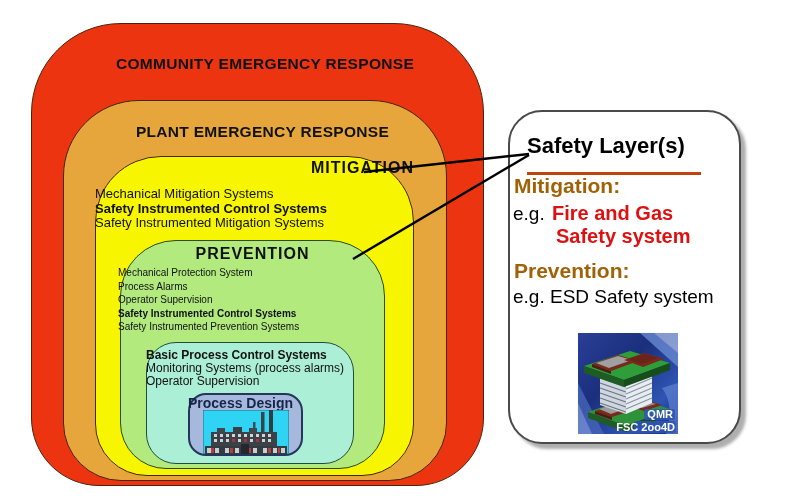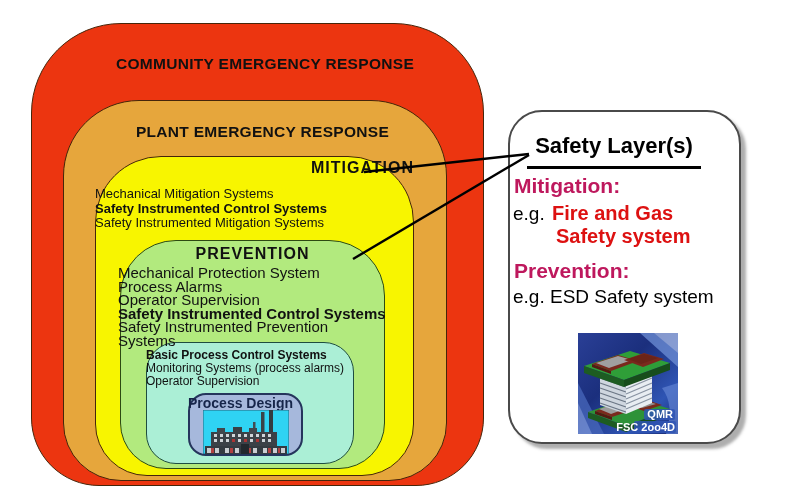--- a/index.html
+++ b/index.html
@@ -23,37 +23,37 @@
 
   .ring-heading { position:absolute; text-align:center; font-weight:bold; color:#111;
     letter-spacing:0.3px; }
   .h-community { left:115px; top:55px; width:300px; font-size:15.5px; }
   .h-plant { left:130px; top:123px; width:265px; font-size:15.5px; }
   .h-mitigation { left:95px; top:159px; width:319px; font-size:16px; letter-spacing:1px;text-align:right; }
   .h-prevention { left:120px; top:245px; width:265px; font-size:16px; letter-spacing:1px; }
 
   .linestack { position:absolute; text-align:left; color:#111; }
   .ls-mitigation { left:95px; top:187px; width:319px; font-size:13px; line-height:14.6px; }
-  .ls-prevention { left:118px; top:266px; width:269px; font-size:15px; line-height:13.5px; }
+  .ls-prevention { left:118px; top:266px; width:269px; font-size:10px; line-height:13.5px; }
   .ls-bpcs { left:146px; top:349px; width:208px; font-size:12px; line-height:12.8px; }
   .linestack .b { font-weight:bold; }
 
   .process-title { position:absolute; left:188px; top:395px; width:115px; text-align:left;
     font-weight:bold; font-size:14px; color:#16254a; }
 
   .factory { position:absolute; left:203px; top:410px; width:86px; height:44px; }
 
   
   .panel { position:absolute; left:508px; top:110px; width:233px; height:334px;
     background:#ffffff; border:2px solid #4a4a4a; border-radius:34px;
     box-shadow:5px 5px 3px rgba(130,130,130,0.65); }
-  .panel-title { position:absolute; left:527px; top:133px; width:174px; text-align:center;
+  .panel-title { position:absolute; left:527px; top:133px; width:174px; 
     font-weight:bold; font-size:22px; color:#000;
-    border-bottom:3px solid #000000; padding-bottom:7px; }
-  .p-heading { position:absolute; left:514px; font-weight:bold; font-size:21px; color:#be185d; }
+    border-bottom:3px solid #c2410c; padding-bottom:13px; }
+  .p-heading { position:absolute; left:514px; font-weight:bold; font-size:21px; color:#a16207; }
   .p-heading-mitigation { top:174px; }
   .p-heading-prevention { top:259px; }
   .p-eg { position:absolute; left:513px; font-size:19px; color:#000; }
   .p-eg-mitigation { top:202px; }
   .p-eg-line2 { position:absolute; left:556px; top:225px; }
   .p-eg-prevention { top:286px; }
   .red-bold { color:var(--highlight-red); font-weight:bold; font-size:20px; }
   .p-eg-mitigation .red-bold { margin-left:2px; }
   .p-eg-prevention .eg-value { }
 

